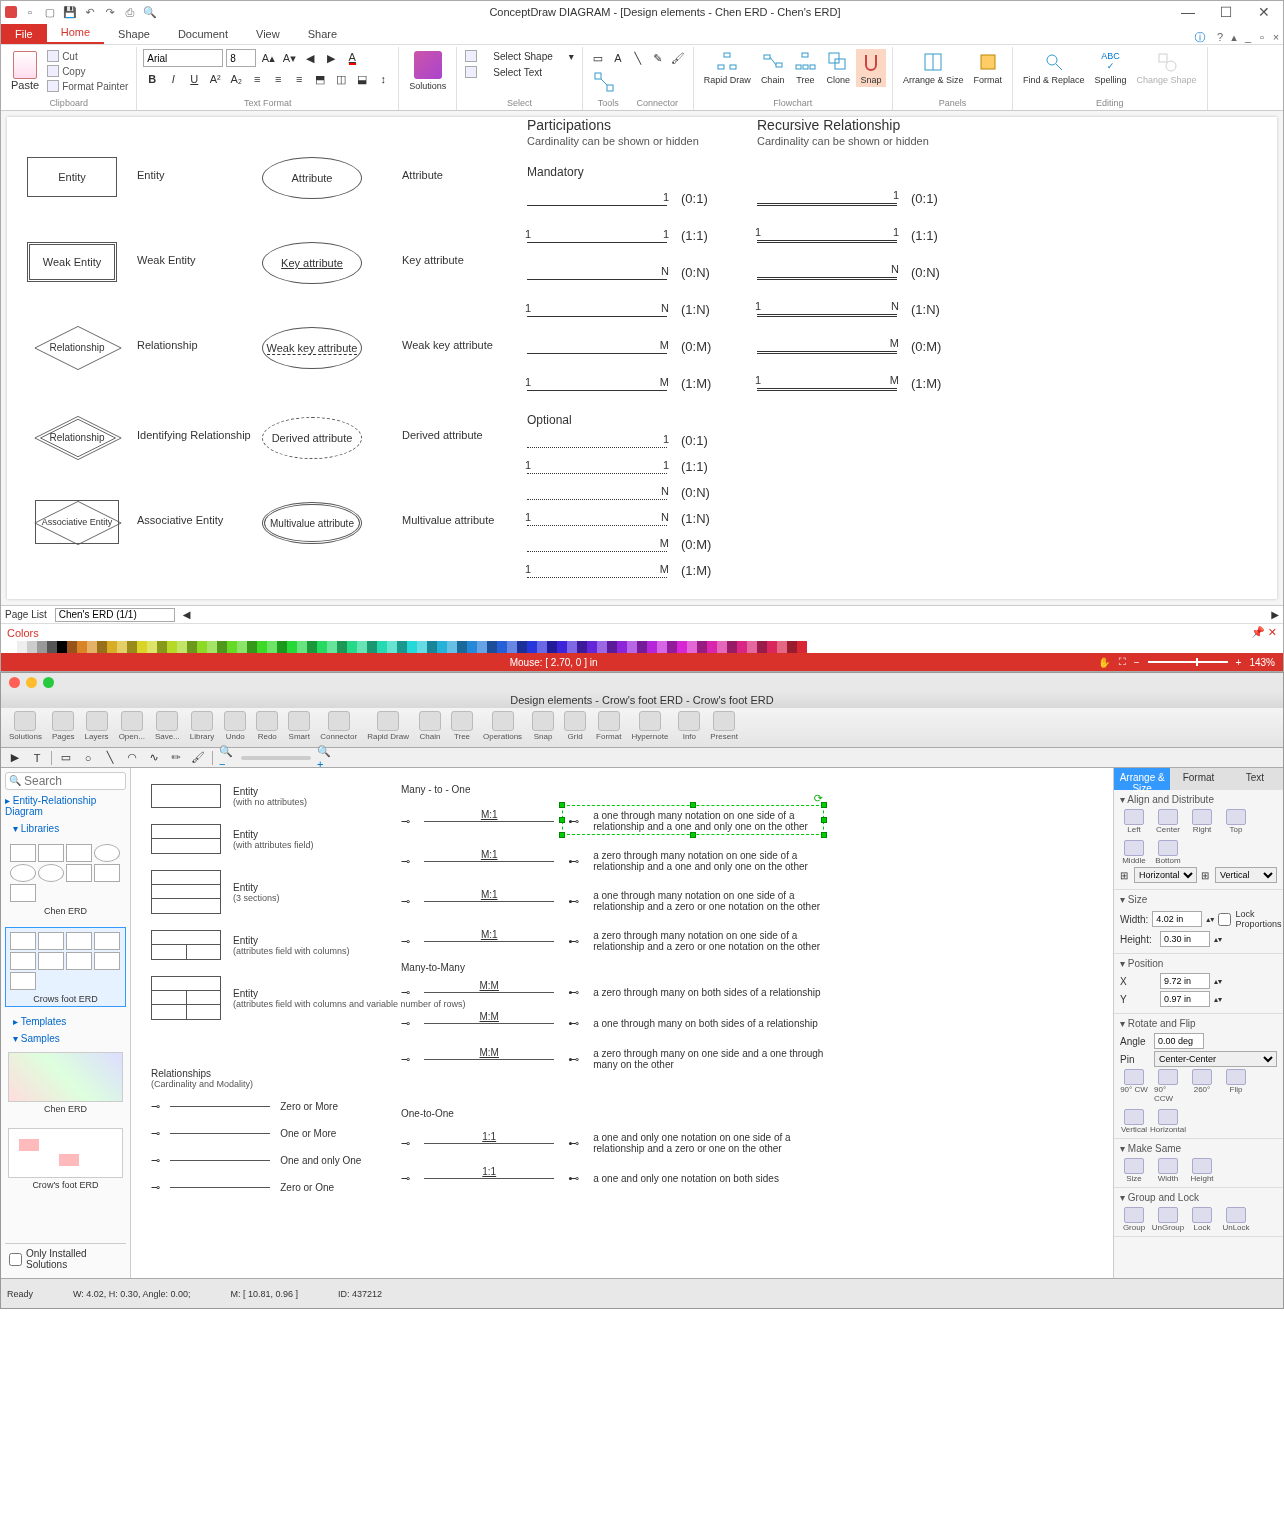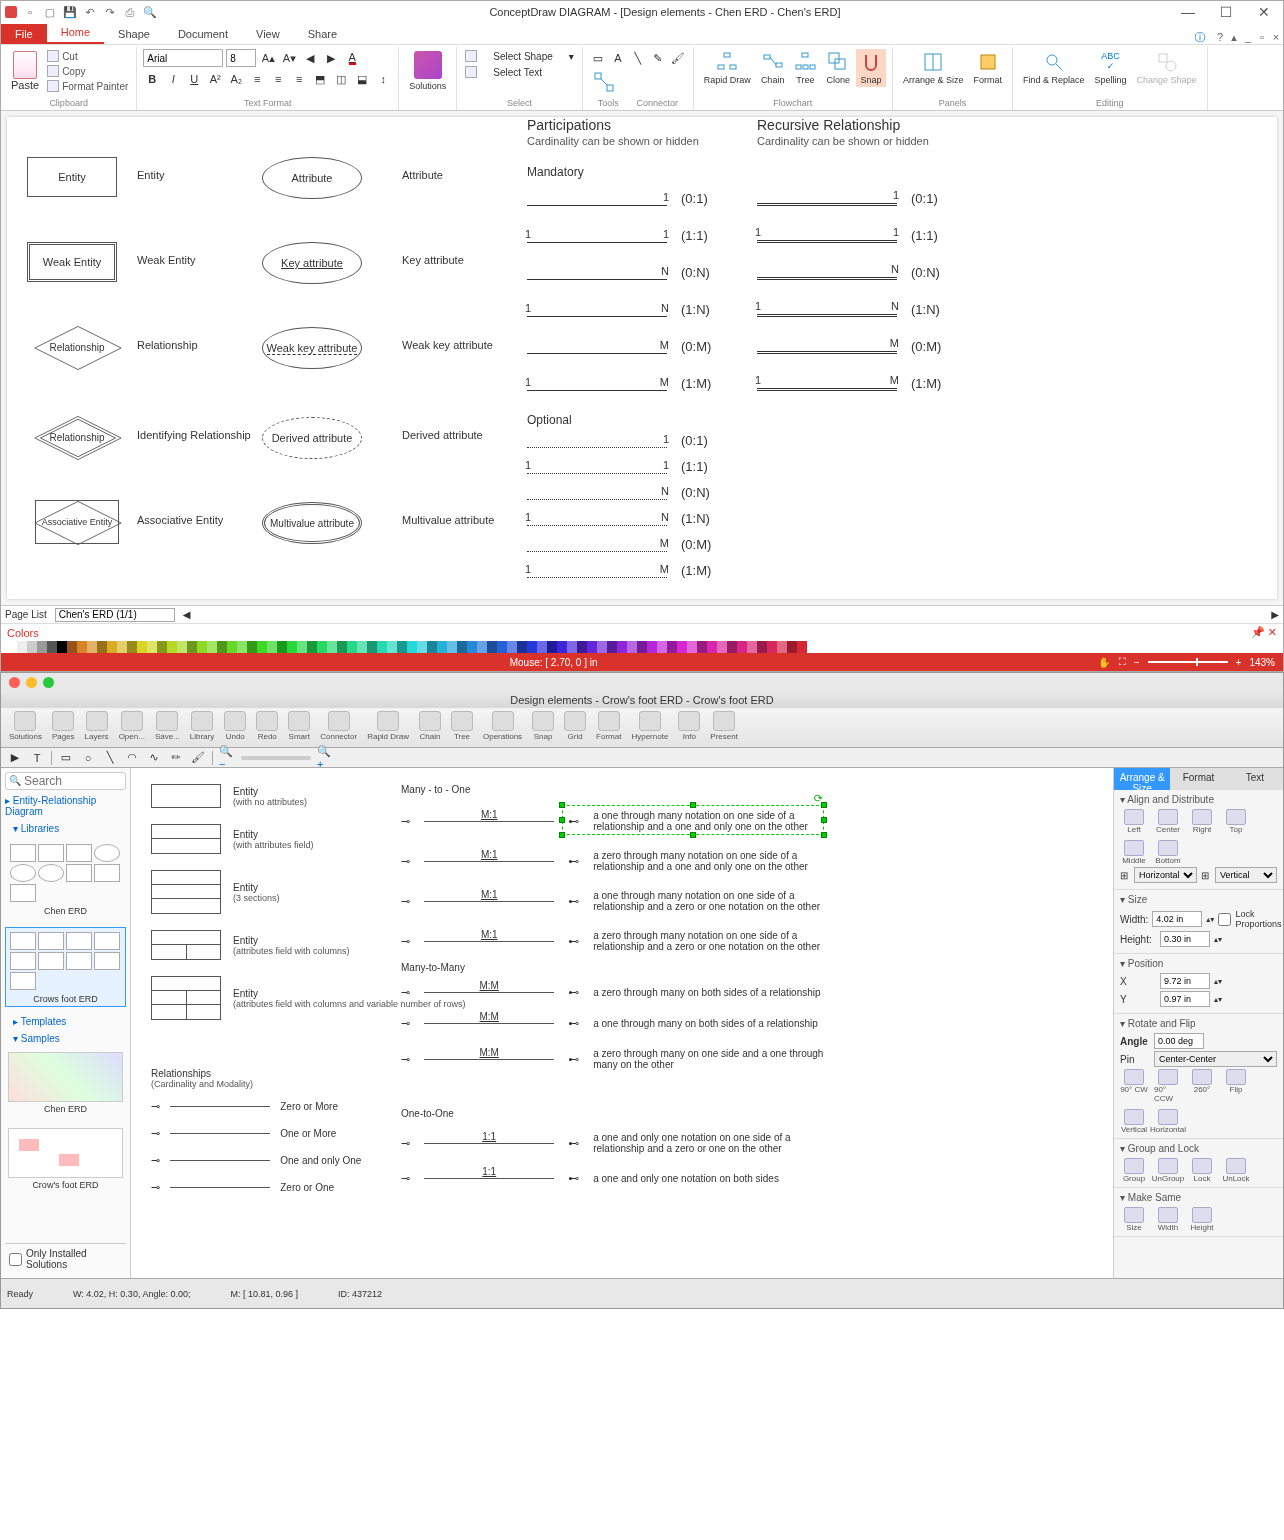--- a/index.html
+++ b/index.html
@@ -1063,21 +1063,21 @@
           </div>
         <div class="prow">
             <span style="width:36px;">Y</span>
             <input class="pinput" value="0.97 in" style="">
             <span style="font-size:8px;">▴▾</span>
           </div>
       </div>
       <div class="psection">
         <div class="psec-title">▾ <span>Rotate and Flip</span></div>
         <div class="prow">
-            <span style="width:30px;font-weight:bold;">Angle</span>
+            <span style="width:30px;">Angle</span>
             <input class="pinput" value="0.00 deg" style="">
           </div>
         <div class="prow">
             <span style="width:30px;">Pin</span>
             <select class="pselect"><option>Center-Center</option></select>
           </div>
         <div class="picon-row" id="rotate-icons">
             <div class="picon">
               <div class="picon-i"></div>
               <span>90° CW</span>
@@ -1098,54 +1098,54 @@
               <div class="picon-i"></div>
               <span>Vertical</span>
             </div>
             <div class="picon">
               <div class="picon-i"></div>
               <span>Horizontal</span>
             </div>
           </div>
       </div>
       <div class="psection">
+        <div class="psec-title">▾ <span>Make Same</span></div>
+        <div class="picon-row" id="same-icons">
+            <div class="picon">
+              <div class="picon-i"></div>
+              <span>Size</span>
+            </div>
+            <div class="picon">
+              <div class="picon-i"></div>
+              <span>Width</span>
+            </div>
+            <div class="picon">
+              <div class="picon-i"></div>
+              <span>Height</span>
+            </div>
+          </div>
+      </div>
+      <div class="psection">
         <div class="psec-title">▾ <span>Group and Lock</span></div>
         <div class="picon-row" id="group-icons">
             <div class="picon">
               <div class="picon-i"></div>
               <span>Group</span>
             </div>
             <div class="picon">
               <div class="picon-i"></div>
               <span>UnGroup</span>
             </div>
             <div class="picon">
               <div class="picon-i"></div>
               <span>Lock</span>
             </div>
             <div class="picon">
               <div class="picon-i"></div>
               <span>UnLock</span>
-            </div>
-          </div>
-      </div>
-      <div class="psection">
-        <div class="psec-title">▾ <span>Make Same</span></div>
-        <div class="picon-row" id="same-icons">
-            <div class="picon">
-              <div class="picon-i"></div>
-              <span>Size</span>
-            </div>
-            <div class="picon">
-              <div class="picon-i"></div>
-              <span>Width</span>
-            </div>
-            <div class="picon">
-              <div class="picon-i"></div>
-              <span>Height</span>
             </div>
           </div>
       </div>
     </div>
   </div>
 
   <div class="mac-status">
     <div style="display:flex;gap:40px;">
       <span>Ready</span>
       <span>W: 4.02, H: 0.30, Angle: 0.00;</span>

